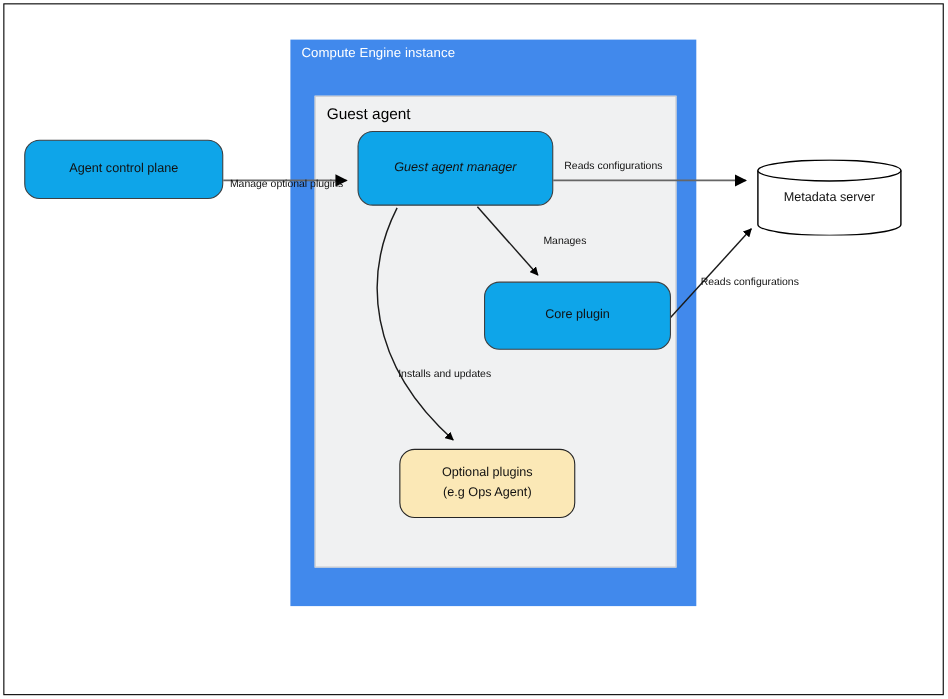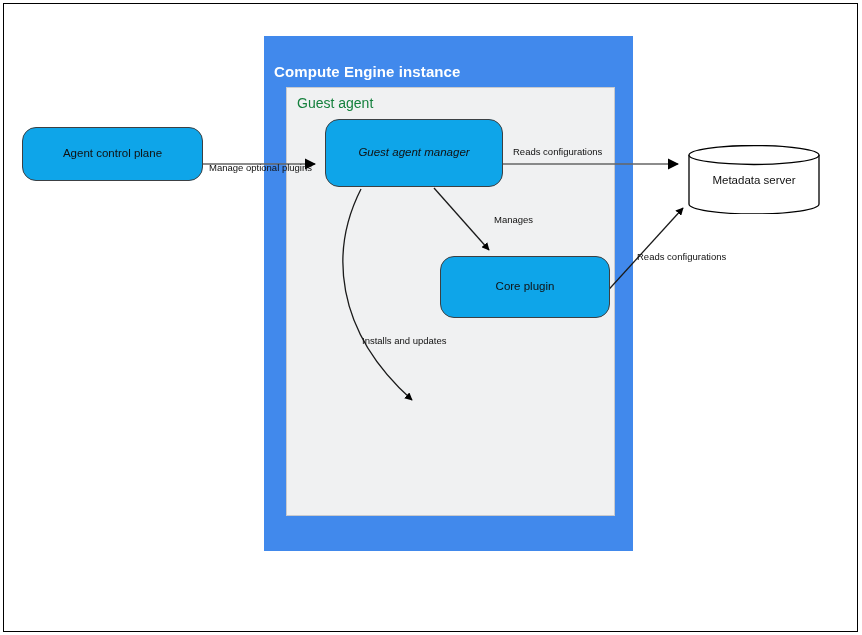--- a/index.html
+++ b/index.html
@@ -34,44 +34,43 @@
     left: 264px;
     top: 36px;
     width: 369px;
     height: 515px;
     background: #4189ec;
     box-sizing: border-box;
   }
   .ce-title {
     position: absolute;
     left: 10px;
-    top: 27px;
-    font-size: 15px;
+    top: 5px;
+    font-size: 12px;
     color: #ffffff;
     letter-spacing: 0.1px;
     white-space: nowrap;
-    font-weight: bold;
   }
   
   .guest-agent {
     position: absolute;
     left: 286px;
     top: 87px;
     width: 329px;
     height: 429px;
     background: #f0f1f2;
     border: 1px solid #c8cace;
     box-sizing: border-box;
   }
   .ga-title {
     position: absolute;
     left: 10px;
     top: 7px;
     font-size: 14px;
-    color: #15803d;
+    color: #000000;
     white-space: nowrap;
   }
   
   .node {
     position: absolute;
     box-sizing: border-box;
     border: 1.4px solid #3c4043;
     border-radius: 14px;
     display: flex;
     flex-direction: column;
@@ -194,20 +193,24 @@
   </div>
 
   <div class="node blue" id="node-gam">
     <span>Guest agent manager</span>
   </div>
 
   <div class="node blue" id="node-core">
     <span>Core plugin</span>
   </div>
 
+  <div class="node yellow" id="node-opt">
+    <span>Optional plugins</span>
+    <span>(e.g  Ops Agent)</span>
+  </div>
 
   <div id="node-meta">
     <svg width="132" height="69" viewBox="0 0 132 69" xmlns="http://www.w3.org/2000/svg">
       <path d="M 1 10 L 1 59 A 65 10 0 0 0 131 59 L 131 10" fill="#ffffff" stroke="#000000" stroke-width="1.3"></path>
       <ellipse cx="66" cy="10" rx="65" ry="9.5" fill="#ffffff" stroke="#000000" stroke-width="1.3"></ellipse>
     </svg>
     <div class="cyl-label">Metadata server</div>
   </div>
 
 </div>

